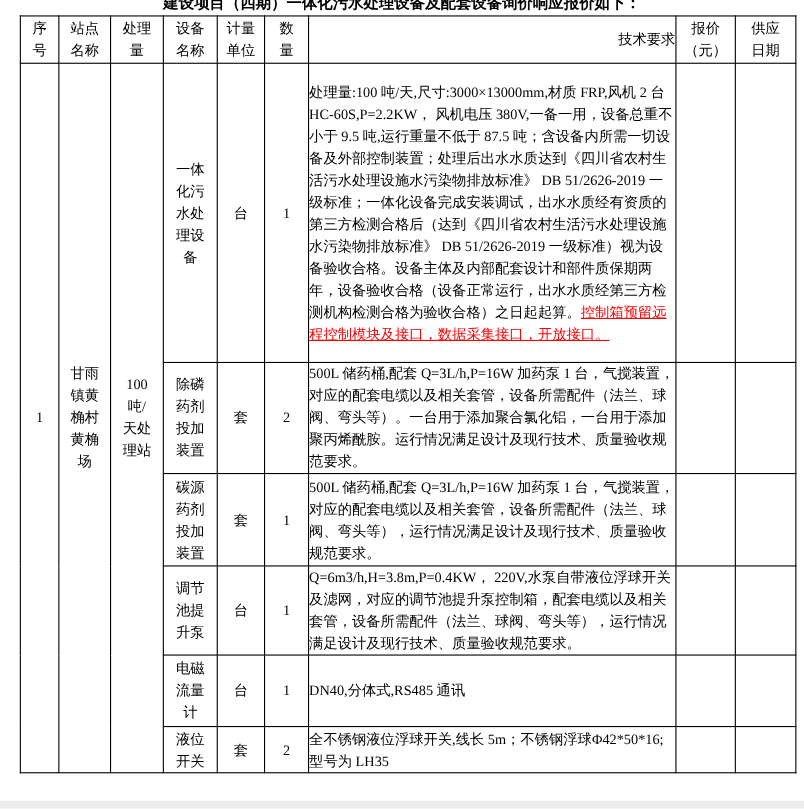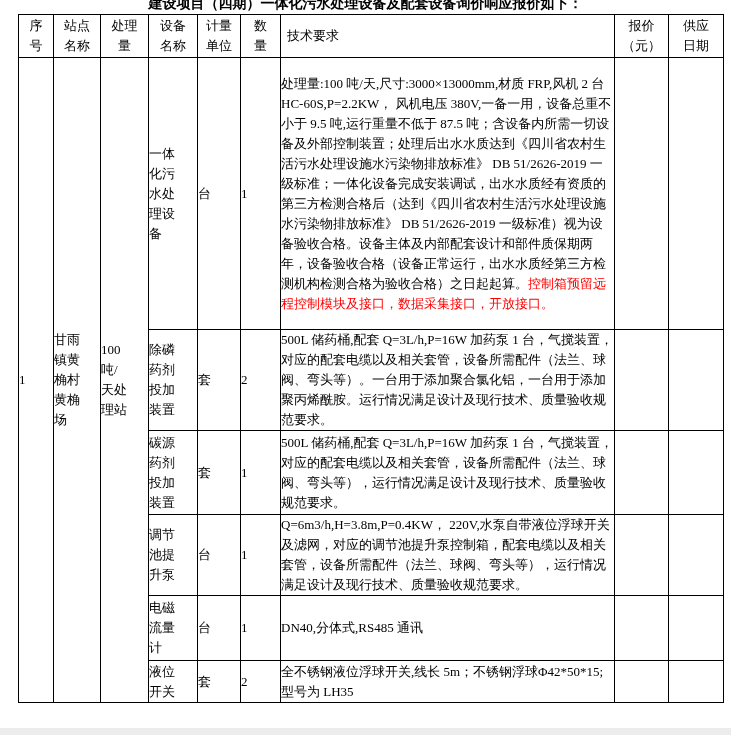--- a/index.html
+++ b/index.html
@@ -19,28 +19,28 @@
     border-collapse:collapse;table-layout:fixed;width:705px;
   }
   table.quote td,table.quote th{
     border:1px solid #000;padding:0;vertical-align:middle;
     font-size:13px;font-weight:normal;overflow:hidden;
   }
   th.hd{
     vertical-align:top;text-align:center;padding-top:5px;
     line-height:20px;white-space:pre-line;height:37px;
   }
-  th.hd.tech-hd{text-align:left;padding-left:6px;}
-  td.ctr{text-align:left;white-space:pre-line;line-height:20px;}
+  th.hd.tech-hd{text-align:right;padding-left:6px;}
+  td.ctr{text-align:center;white-space:pre-line;line-height:20px;}
   td.tech{
     vertical-align:top;text-align:left;
     padding:2px 5px 0 6px;line-height:20px;letter-spacing:0;
   }
   td.tech.vmid{vertical-align:middle;padding-top:0;}
-  .red{color:#ff0000;}
+  .red{color:#ff0000;text-decoration:underline;}
   .page-edge{
     position:absolute;left:0;top:728px;width:731px;height:7px;background:#ececec;
   }
 </style>
 </head>
 <body>
 
 <div class="title-wrap">
   <span class="title-text">建设项目（四期）一体化污水处理设备及配套设备询价响应报价如下：</span>
 </div>
@@ -146,20 +146,20 @@
     <td class="tech vmid"><span>DN40,分体式,RS485 通讯</span></td>
     <td></td>
     <td></td>
   </tr>
 
   <tr style="height:42px">
     <td class="ctr">液位
 开关</td>
     <td class="ctr">套</td>
     <td class="ctr">2</td>
-    <td class="tech"><span>全不锈钢液位浮球开关,线长 5m；不锈钢浮球Φ42*50*15;型号为 LH35</span></td>
+    <td class="tech"><span>全不锈钢液位浮球开关,线长 5m；不锈钢浮球Φ42*50*16;型号为 LH35</span></td>
     <td></td>
     <td></td>
   </tr>
 </tbody>
   </table>
 
 <div class="page-edge"></div>
 
 </body></html>

